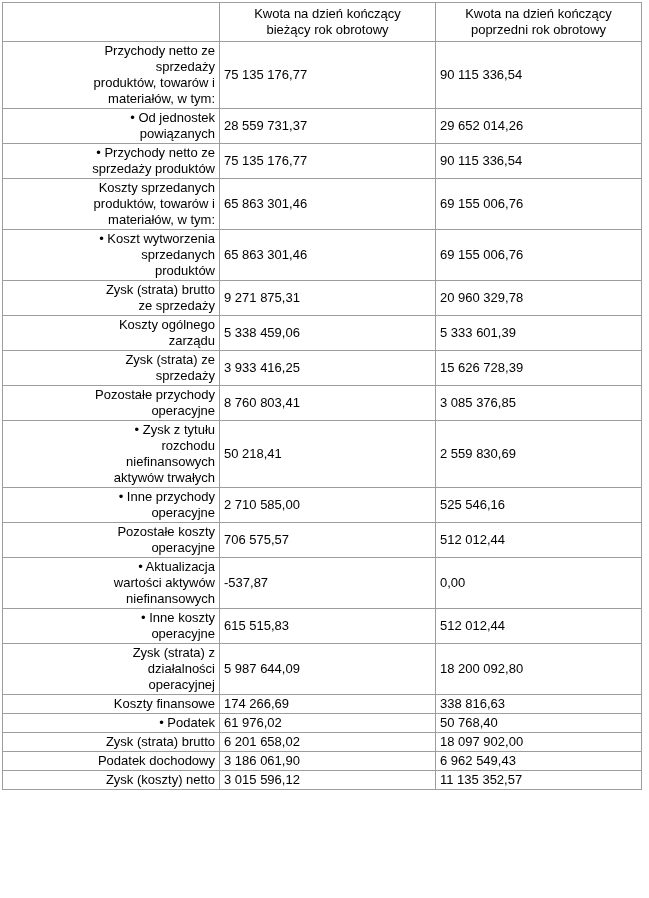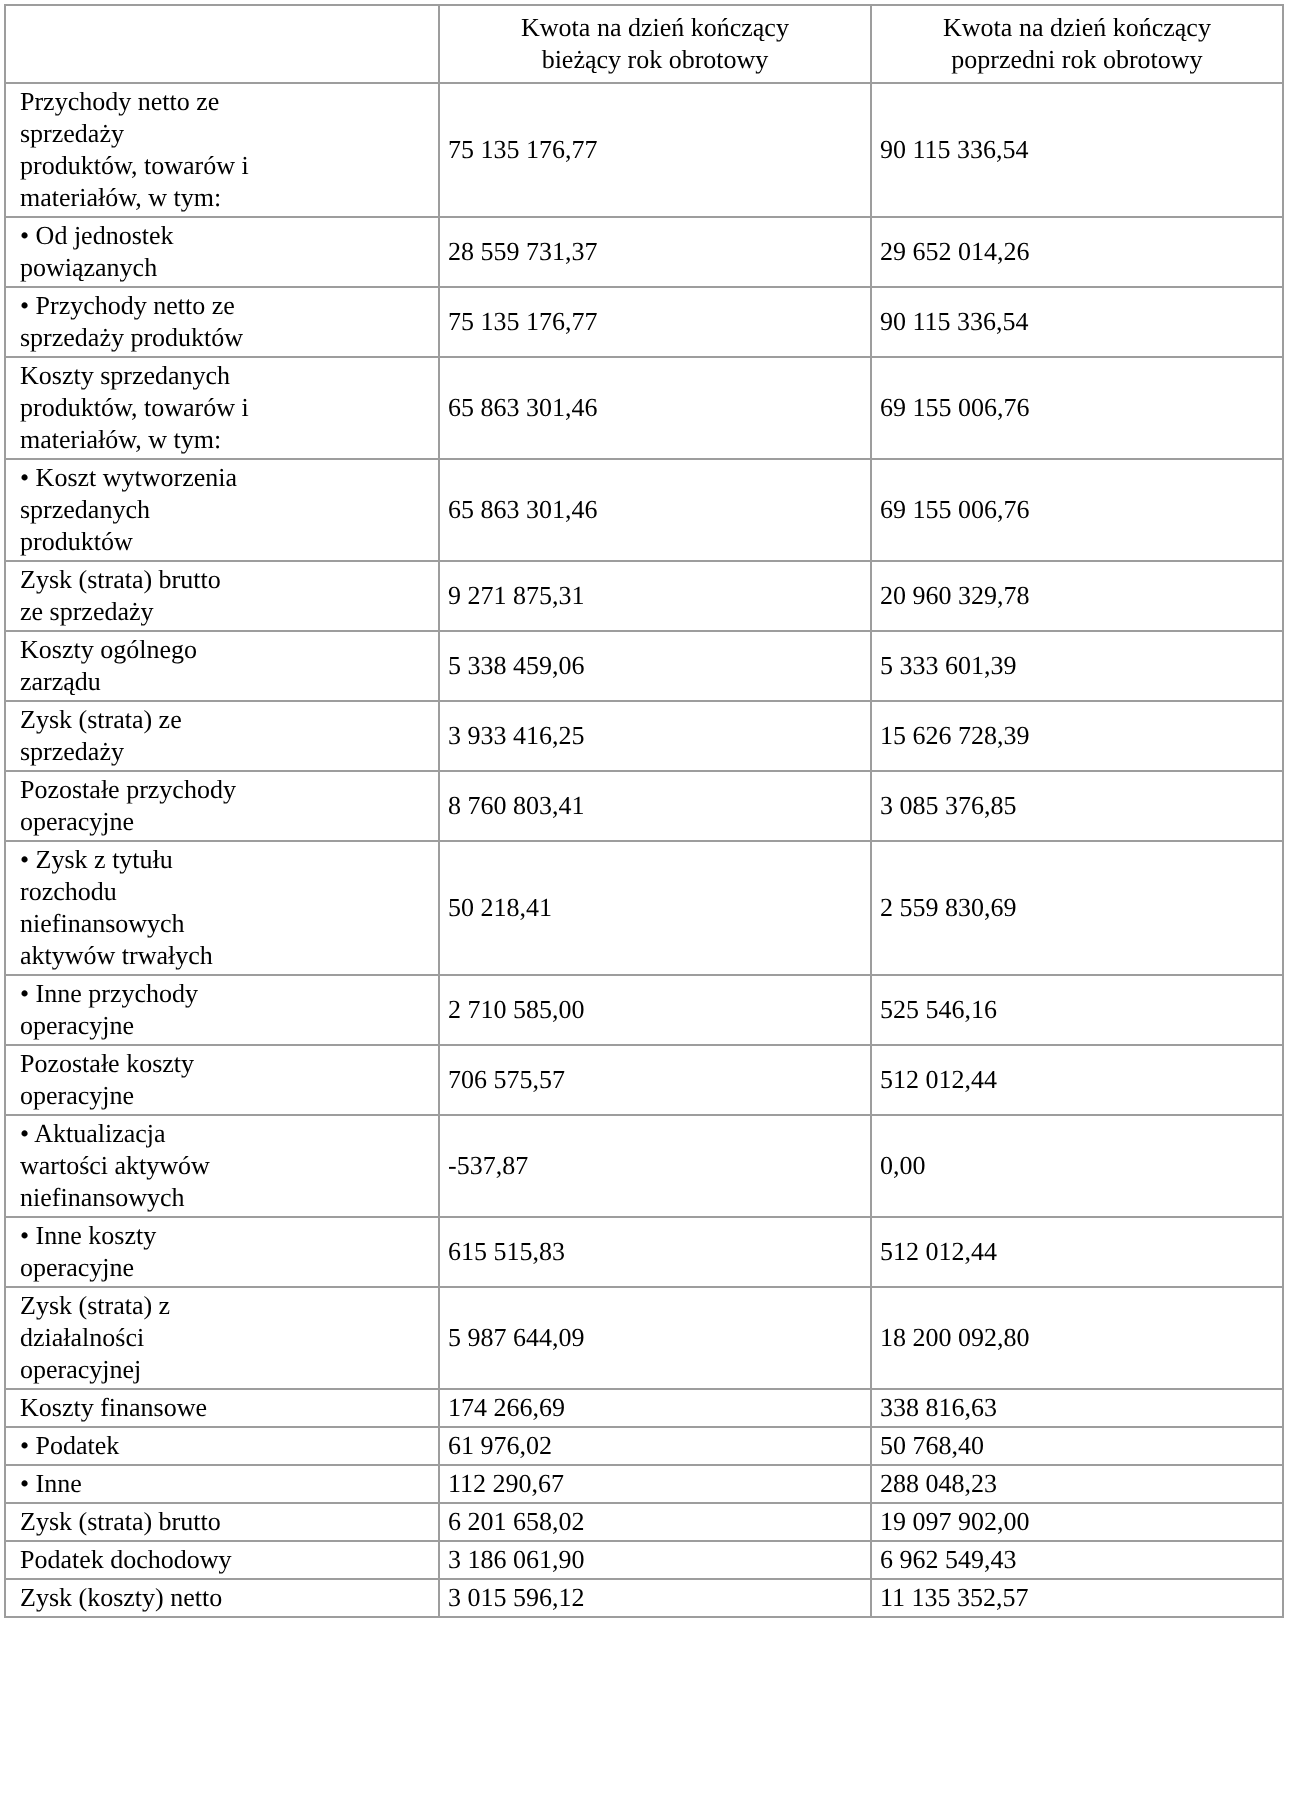--- a/index.html
+++ b/index.html
@@ -11,42 +11,42 @@
     width: 649px;
     height: 898px;
     background: #ffffff;
     box-sizing: border-box;
     padding: 2px 0 0 2px;
   }
   table.fin {
     border-collapse: collapse;
     table-layout: fixed;
     width: 639px;
-    font-family: Liberation Serif, serif;
+    font-family: Liberation Sans, sans-serif;
     font-size: 13px;
     line-height: 16px;
     color: #000000;
   }
   table.fin col.c1 { width: 217px; }
   table.fin col.c2 { width: 216px; }
   table.fin col.c3 { width: 206px; }
   table.fin th, table.fin td {
     border: 1px solid #9d9d9d;
     background: #ffffff;
     vertical-align: middle;
     overflow: hidden;
   }
   table.fin th {
     font-weight: normal;
     text-align: center;
     padding: 3px 4px;
     white-space: pre-line;
   }
   td.label {
-    text-align: left;
+    text-align: right;
     padding: 1px 4px 1px 7px;
     white-space: pre-line;
   }
   td.num {
     text-align: left;
     padding: 1px 4px;
     white-space: nowrap;
   }
 </style>
 </head>
@@ -171,28 +171,23 @@
           <td class="label">Koszty finansowe</td>
           <td class="num">174 266,69</td>
           <td class="num">338 816,63</td>
         </tr>
         <tr>
           <td class="label">• Podatek</td>
           <td class="num">61 976,02</td>
           <td class="num">50 768,40</td>
         </tr>
         <tr>
-          <td class="label">• Inne</td>
-          <td class="num">112 290,67</td>
-          <td class="num">288 048,23</td>
-        </tr>
-        <tr>
           <td class="label">Zysk (strata) brutto</td>
           <td class="num">6 201 658,02</td>
-          <td class="num">19 097 902,00</td>
+          <td class="num">18 097 902,00</td>
         </tr>
         <tr>
           <td class="label">Podatek dochodowy</td>
           <td class="num">3 186 061,90</td>
           <td class="num">6 962 549,43</td>
         </tr>
         <tr>
           <td class="label">Zysk (koszty) netto</td>
           <td class="num">3 015 596,12</td>
           <td class="num">11 135 352,57</td>

